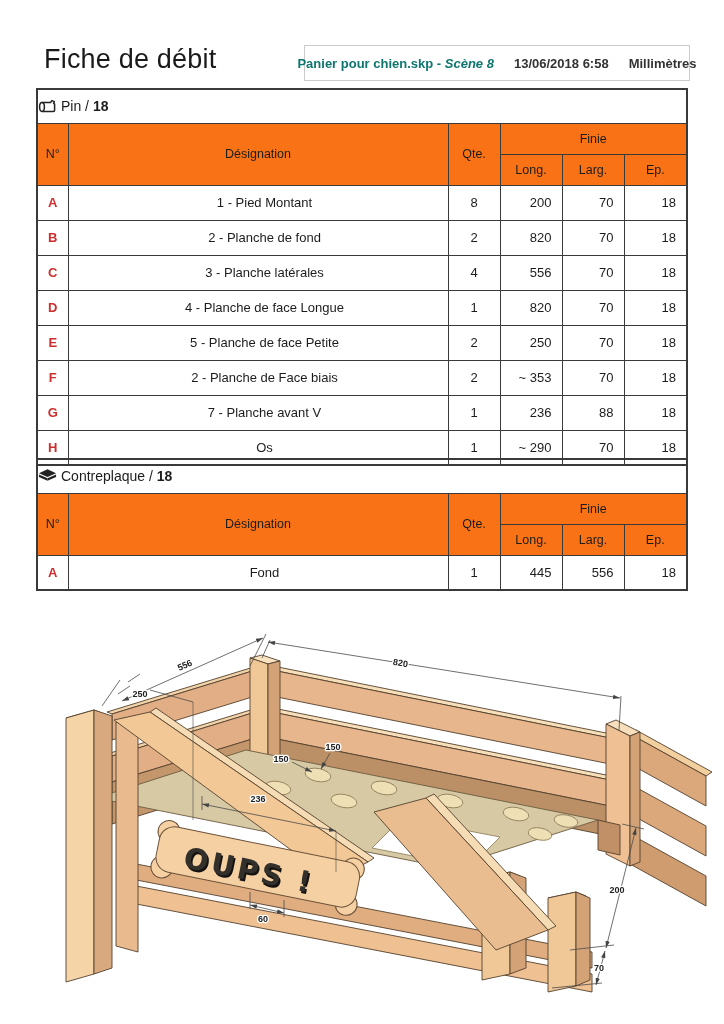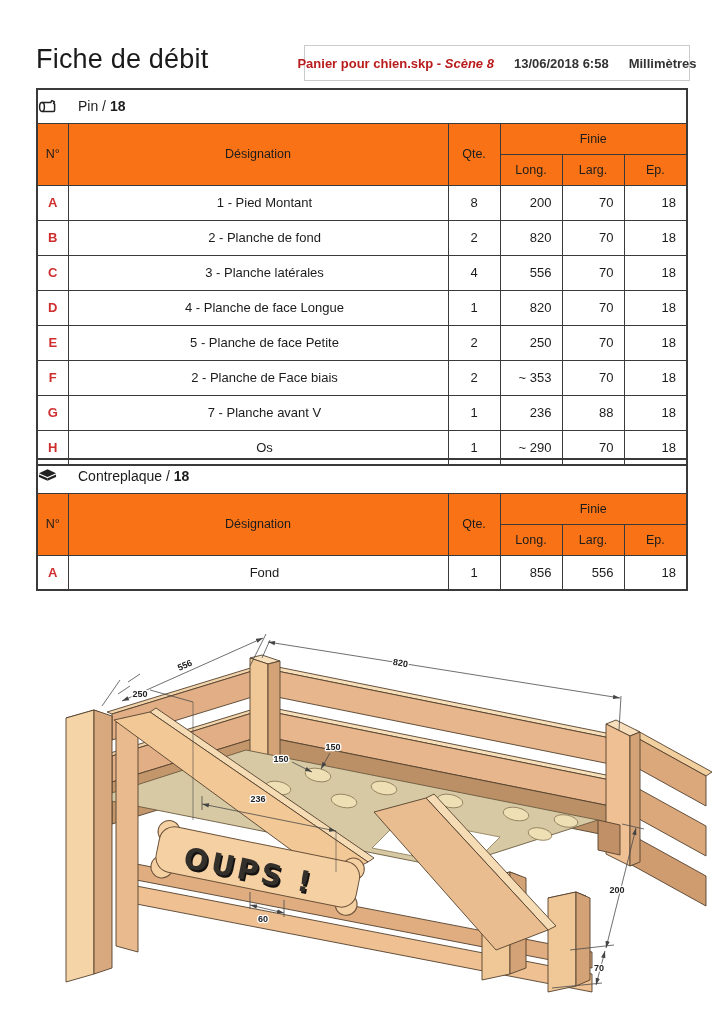--- a/index.html
+++ b/index.html
@@ -1,28 +1,28 @@
 <!DOCTYPE html>
 <html><head>
 <meta charset="utf-8">
 <style>
   html,body{margin:0;padding:0;background:#fff;}
   body{width:724px;height:1024px;position:relative;font-family:"Liberation Sans",sans-serif;color:#1c1c1c;overflow:hidden;}
-  .page-title{position:absolute;left:36px;top:44px;font-size:27px;font-weight:400;color:#1a1a1a;letter-spacing:.2px;}
+  .page-title{position:absolute;left:44px;top:44px;font-size:27px;font-weight:400;color:#1a1a1a;letter-spacing:.2px;}
   .doc-box{position:absolute;left:304px;top:45px;width:386px;height:36px;border:1px solid #cbcbcb;display:flex;align-items:center;justify-content:center;gap:10px;background:#fff;box-sizing:border-box;}
-  .doc-box .fname{font-size:13px;font-weight:700;color:#b91c1c;white-space:nowrap;}
+  .doc-box .fname{font-size:13px;font-weight:700;color:#0f766e;white-space:nowrap;}
   .doc-box .fname i{font-style:italic;}
   .doc-box .sep{width:1px;height:16px;background:#ccc;}
   .doc-box .meta{font-size:13px;font-weight:600;color:#333;white-space:nowrap;}
   .tbl{position:absolute;left:36px;width:652px;}
   .tbl table{border-collapse:collapse;width:652px;table-layout:fixed;}
   .tbl td,.tbl th{border:1px solid #3a3a3a;font-size:13px;font-weight:400;color:#1c1c1c;box-sizing:border-box;padding:0;}
   .tbl table{border:2px solid #3a3a3a;}
   .group-cell{height:34px;padding-left:10px;}
-  .group-inner{display:flex;align-items:center;gap:21px;font-size:14px;}
+  .group-inner{display:flex;align-items:center;gap:4px;font-size:14px;}
   .group-inner b{font-weight:700;}
   .hdr th{height:31px;text-align:center;font-size:12.5px;font-weight:400;background:#f97316;}
   .row td{height:35px;}
   td.num{text-align:center;font-weight:700;color:#cf2e2e;}
   td.desig{text-align:center;padding-left:13px;}
   td.qty{text-align:center;}
   td.dim{text-align:right;padding-right:10px;}
   #tbl-pin{top:88px;}
   #tbl-ply{top:458px;}
   .draw{position:absolute;left:0;top:622px;}
@@ -182,21 +182,21 @@
   </tr>
   <tr class="hdr">
     <th>Long.</th>
     <th>Larg.</th>
     <th>Ep.</th>
   </tr>
   <tr class="row">
           <td class="num">A</td>
           <td class="desig">Fond</td>
           <td class="qty">1</td>
-          <td class="dim">856</td>
+          <td class="dim">445</td>
           <td class="dim">556</td>
           <td class="dim">18</td>
         </tr>
 </tbody>
     </table>
 </div>
 
 <svg class="draw" width="724" height="402" viewBox="0 0 724 402">
   <defs>
     <marker id="ar" markerWidth="8" markerHeight="6" refX="7" refY="3" orient="auto" markerUnits="userSpaceOnUse">

